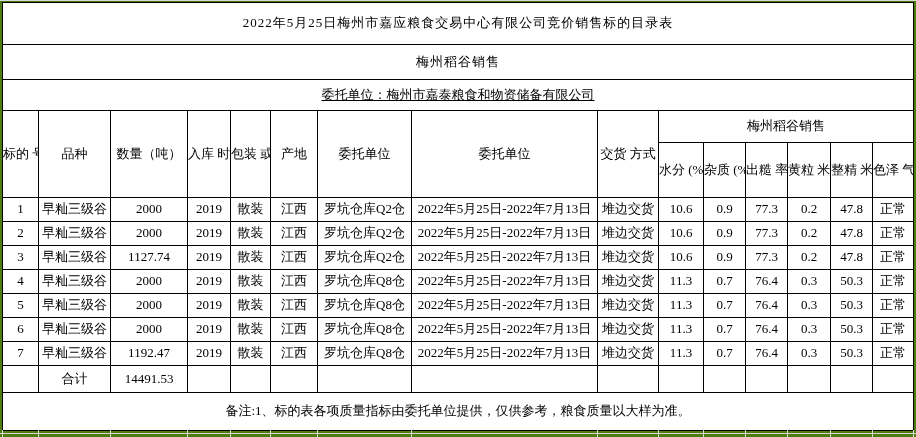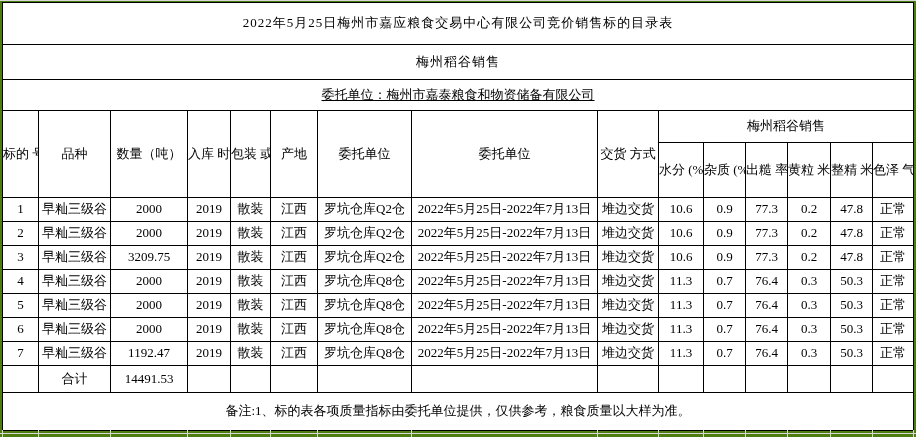--- a/index.html
+++ b/index.html
@@ -184,21 +184,21 @@
           <td>10.6</td>
           <td>0.9</td>
           <td>77.3</td>
           <td>0.2</td>
           <td>47.8</td>
           <td>正常</td>
         </tr>
         <tr class="r-data">
           <td>3</td>
           <td>早籼三级谷</td>
-          <td>3209.75</td>
+          <td>1127.74</td>
           <td>2019</td>
           <td>散装</td>
           <td>江西</td>
           <td>罗坑仓库Q2仓</td>
           <td>2022年5月25日-2022年7月13日</td>
           <td>堆边交货</td>
           <td>10.6</td>
           <td>0.9</td>
           <td>77.3</td>
           <td>0.2</td>

